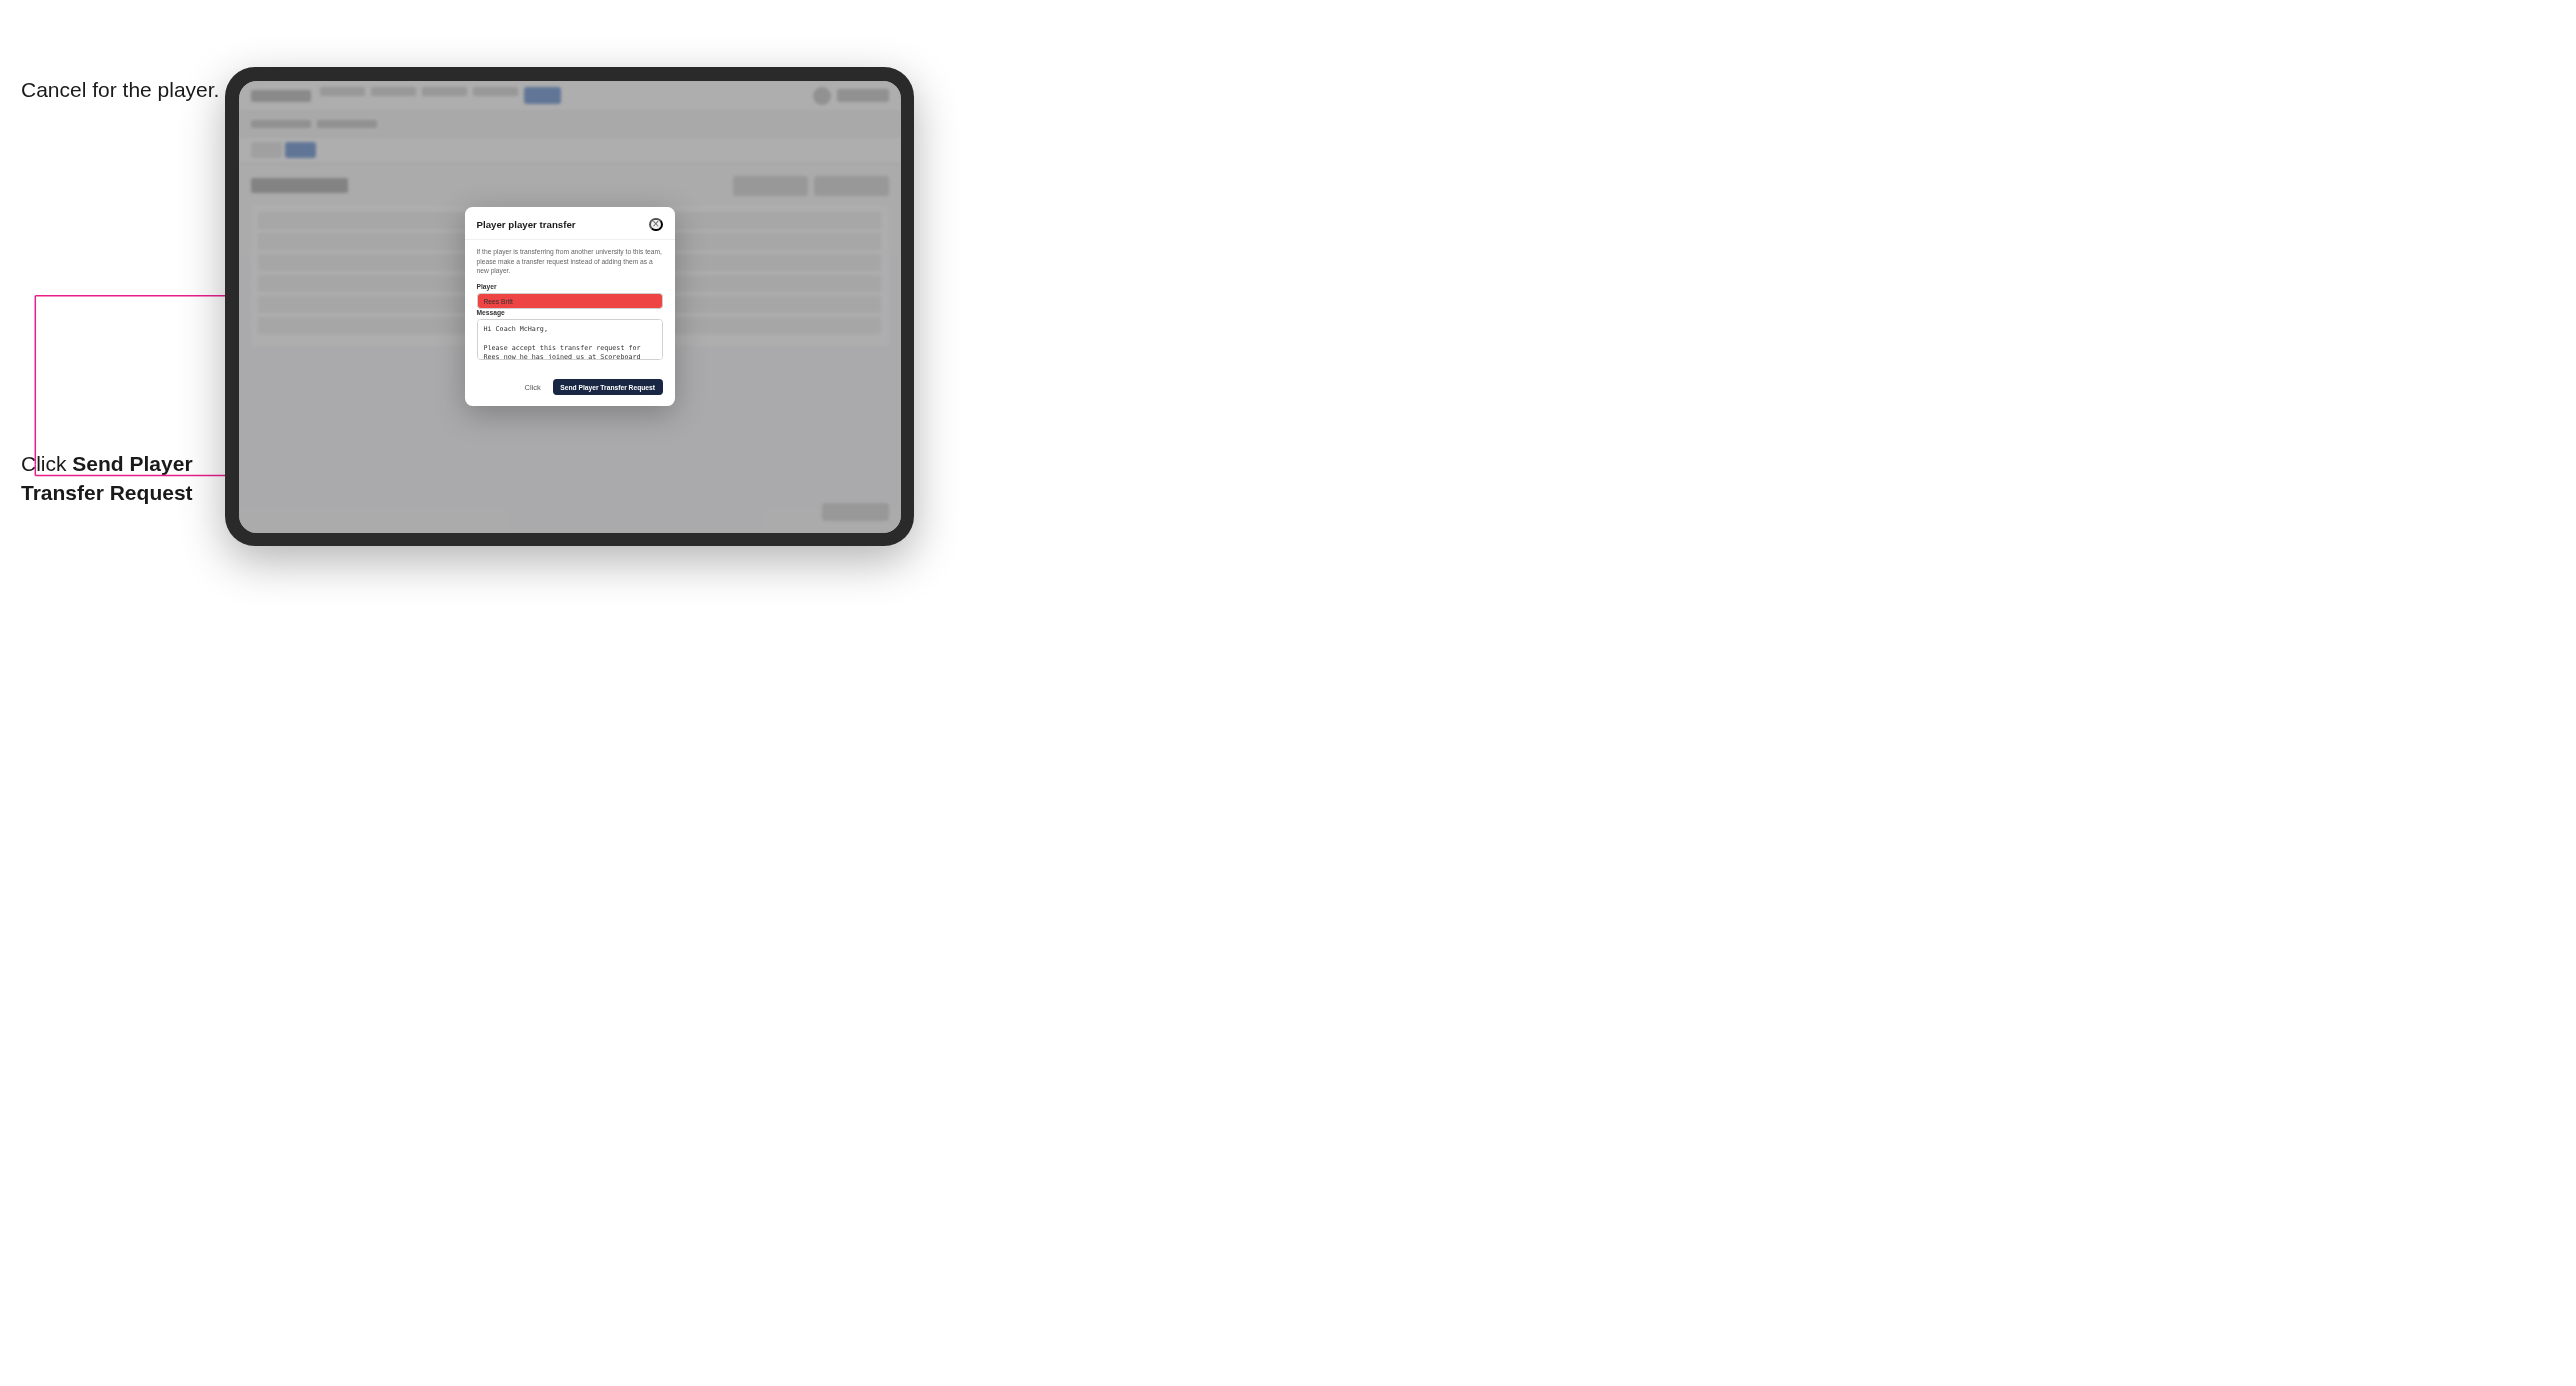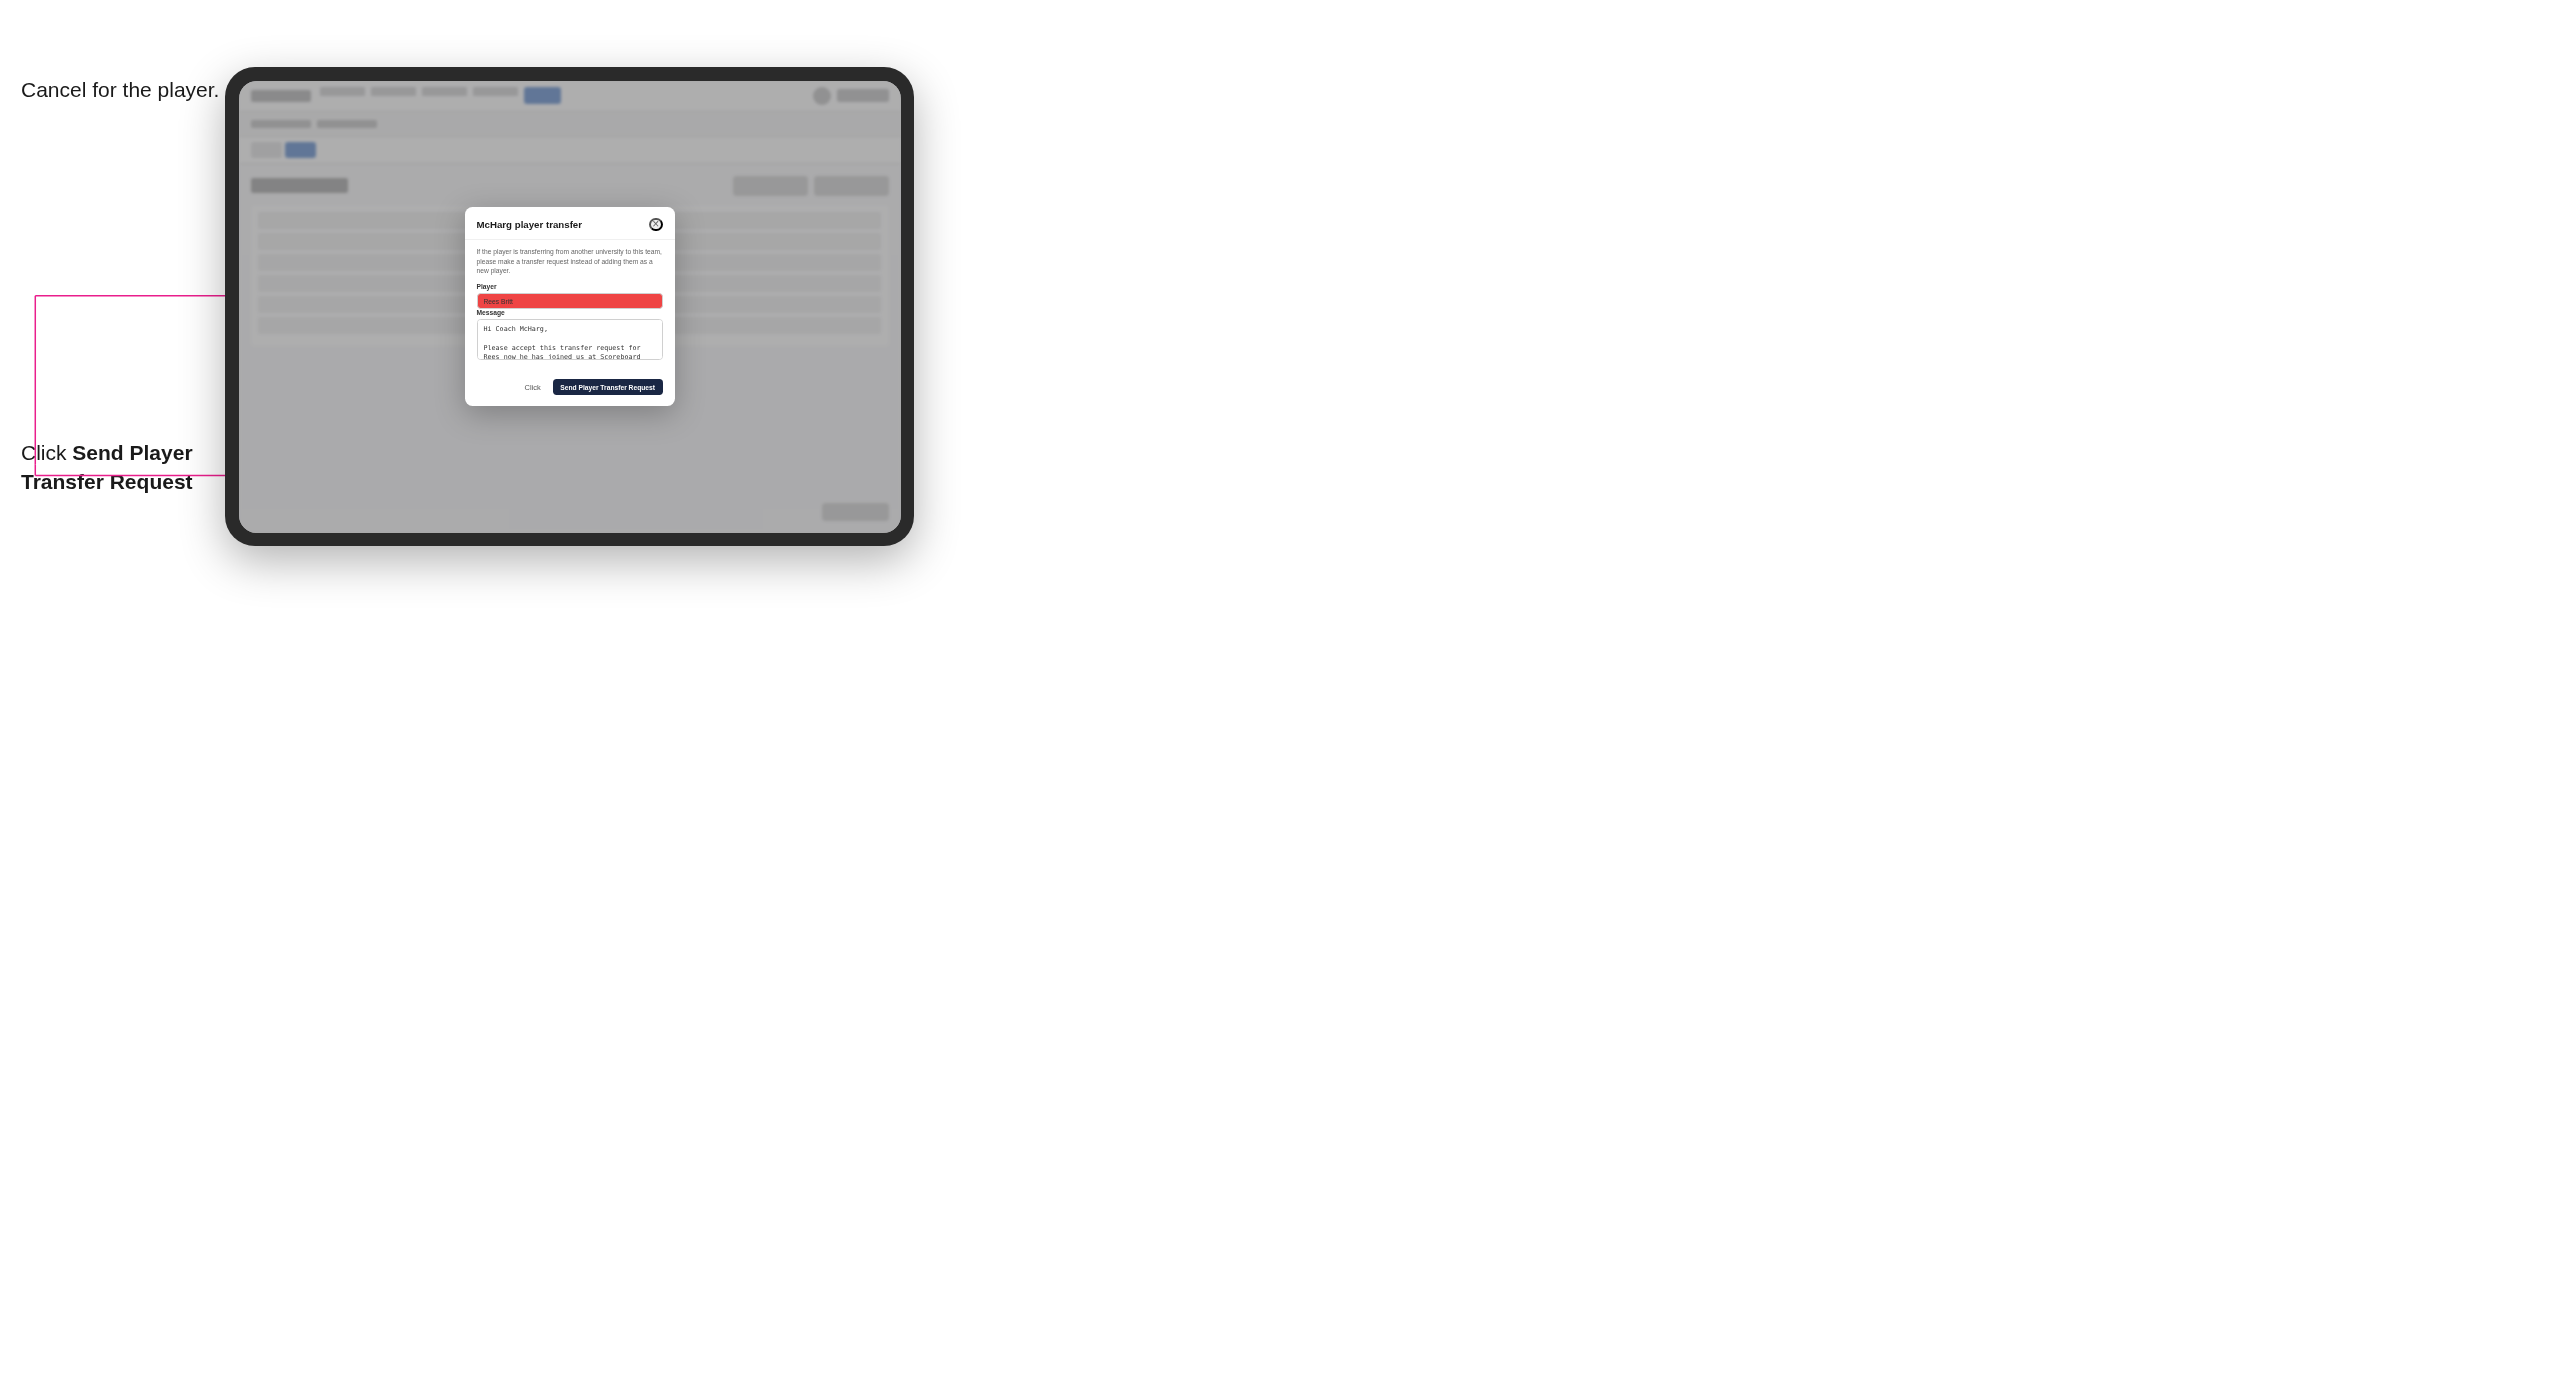--- a/index.html
+++ b/index.html
@@ -36,21 +36,21 @@
       top: 124px;
       font-size: 21px;
       color: #1a1a1a;
       line-height: 1.4;
       width: 202px;
     }
 
     .annotation-text-3 {
       position: absolute;
       left: 21px;
-      top: 438px;
+      top: 449px;
       font-size: 21px;
       color: #1a1a1a;
       line-height: 1.4;
       width: 202px;
     }
 
     .annotation-text-3 strong {
       font-weight: 700;
     }
 
@@ -431,21 +431,21 @@
       </div>
       <div class="app-footer">
         <div class="footer-btn-blur"></div>
       </div>
     </div>
 
     <div class="modal-overlay">
       <div class="modal">
 
         <div class="modal-header">
-          <span class="modal-title">McHarg player transfer</span>
+          <span class="modal-title">Player player transfer</span>
           <button class="modal-close">×</button>
         </div>
 
         <div class="modal-body">
           <p class="modal-description">If the player is transferring from another university to this team, please make a transfer request instead of adding them as a new player.</p>
           
           <label class="form-label">Player</label>
           <input class="form-input" type="text" value="Rees Britt" style="">
           
           <label class="form-label">Message</label>

